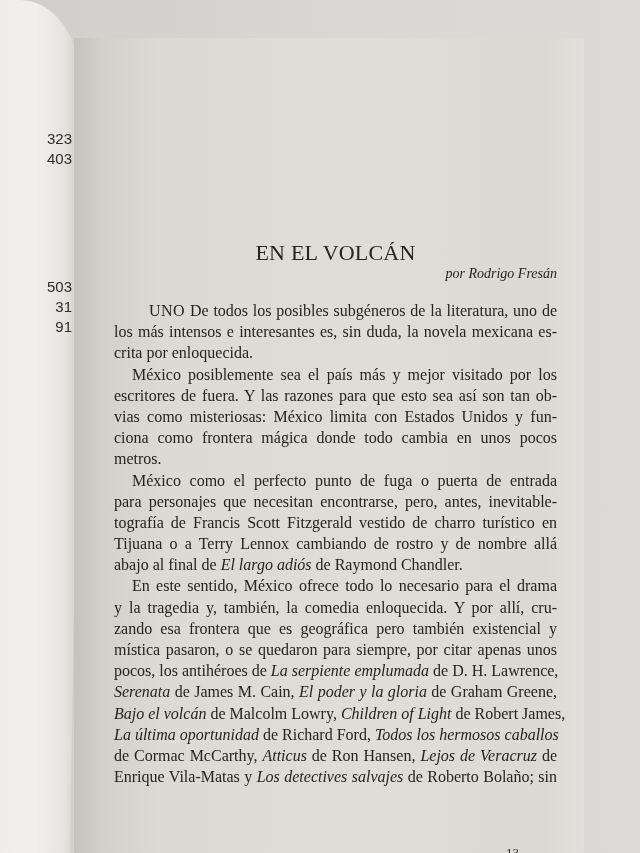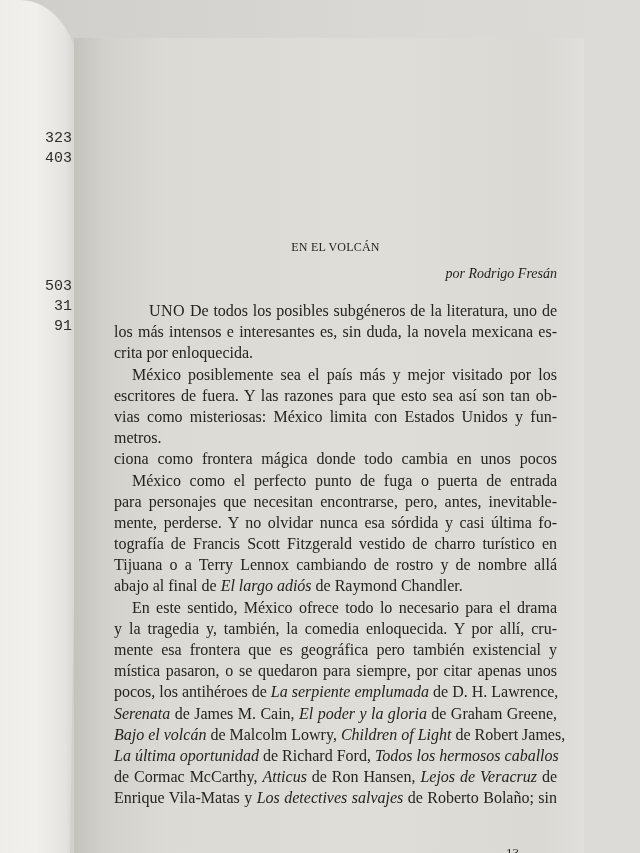--- a/index.html
+++ b/index.html
@@ -20,21 +20,21 @@
     left: -20px; top: 0;
     width: 100px; height: 853px;
     background: linear-gradient(90deg, #ecebe7 0%, #f1f0ec 55%, #e4e3df 85%, #cfcdc9 100%);
     border-top-right-radius: 60px 80px;
     clip-path: polygon(0 0, 70% 0, 100% 6%, 98% 40%, 90% 100%, 0 100%);
   }
   .left-numbers {
     position: absolute;
     left: 0; top: 0;
     width: 78px; height: 853px;
-    font-family: Liberation Mono, monospace;
+    font-family: Liberation Sans, sans-serif;
     font-size: 15px;
     color: #2f2d2a;
   }
   .left-numbers .num {
     position: absolute;
     right: 6px;
   }
   
   .main-page {
     position: absolute;
@@ -56,21 +56,21 @@
     left: 40px; top: 0;
     width: 443px;
     font-family: "Liberation Serif", "DejaVu Serif", serif;
     color: #27231f;
   }
   .title {
     position: absolute;
     left: 0; width: 443px;
     top: 202px;
     text-align: center;
-    font-size: 12px;
+    font-size: 22px;
     letter-spacing: 0.2px;
   }
   .subtitle {
     position: absolute;
     left: 0; width: 443px;
     top: 228px;
     text-align: right;
     font-style: italic;
     font-size: 14px;
   }
@@ -118,31 +118,30 @@
     <div class="text-block">
       <div class="title">EN EL VOLCÁN</div>
       <div class="subtitle">por Rodrigo Fresán</div>
       <div class="body-text" id="body-text">
           <span class="line"><span class="smallcaps">UNO</span><span> De todos los posibles subgéneros de la literatura, uno de</span></span>
           <span class="line"><span>los más intensos e interesantes es, sin duda, la novela mexicana es-</span></span>
           <span class="line last"><span>crita por enloquecida.</span></span>
           <span class="line indent"><span>México posiblemente sea el país más y mejor visitado por los</span></span>
           <span class="line"><span>escritores de fuera. Y las razones para que esto sea así son tan ob-</span></span>
           <span class="line"><span>vias como misteriosas: México limita con Estados Unidos y fun-</span></span>
+          <span class="line"><span>ciona como frontera mágica donde todo cambia en unos pocos</span></span>
           <span class="line last"><span>metros.</span></span>
-          <span class="line"><span>ciona como frontera mágica donde todo cambia en unos pocos</span></span>
           <span class="line indent"><span>México como el perfecto punto de fuga o puerta de entrada</span></span>
           <span class="line"><span>para personajes que necesitan encontrarse, pero, antes, inevitable-</span></span>
-          <span class="line"><span>mente, perderse. Y no olvidar nunca esa sórdida y casi última fo-</span></span>
           <span class="line"><span>tografía de Francis Scott Fitzgerald vestido de charro turístico en</span></span>
           <span class="line"><span>Tijuana o a Terry Lennox cambiando de rostro y de nombre allá</span></span>
           <span class="line last"><span>abajo al final de </span><i>El largo adiós</i><span> de Raymond Chandler.</span></span>
           <span class="line indent"><span>En este sentido, México ofrece todo lo necesario para el drama</span></span>
           <span class="line"><span>y la tragedia y, también, la comedia enloquecida. Y por allí, cru-</span></span>
-          <span class="line"><span>mente esa frontera que es geográfica pero también existencial y</span></span>
+          <span class="line"><span>zando esa frontera que es geográfica pero también existencial y</span></span>
           <span class="line"><span>mística pasaron, o se quedaron para siempre, por citar apenas unos</span></span>
           <span class="line"><span>pocos, los antihéroes de </span><i>La serpiente emplumada</i><span> de D. H. Lawrence,</span></span>
           <span class="line"><i>Serenata</i><span> de James M. Cain, </span><i>El poder y la gloria</i><span> de Graham Greene,</span></span>
           <span class="line"><i>Bajo el volcán</i><span> de Malcolm Lowry, </span><i>Children of Light</i><span> de Robert James,</span></span>
           <span class="line"><i>La última oportunidad</i><span> de Richard Ford, </span><i>Todos los hermosos caballos</i></span>
           <span class="line"><span>de Cormac McCarthy, </span><i>Atticus</i><span> de Ron Hansen, </span><i>Lejos de Veracruz</i><span> de</span></span>
           <span class="line"><span>Enrique Vila-Matas y </span><i>Los detectives salvajes</i><span> de Roberto Bolaño; sin</span></span>
         </div>
     </div>
     <div class="page-number">13</div>

